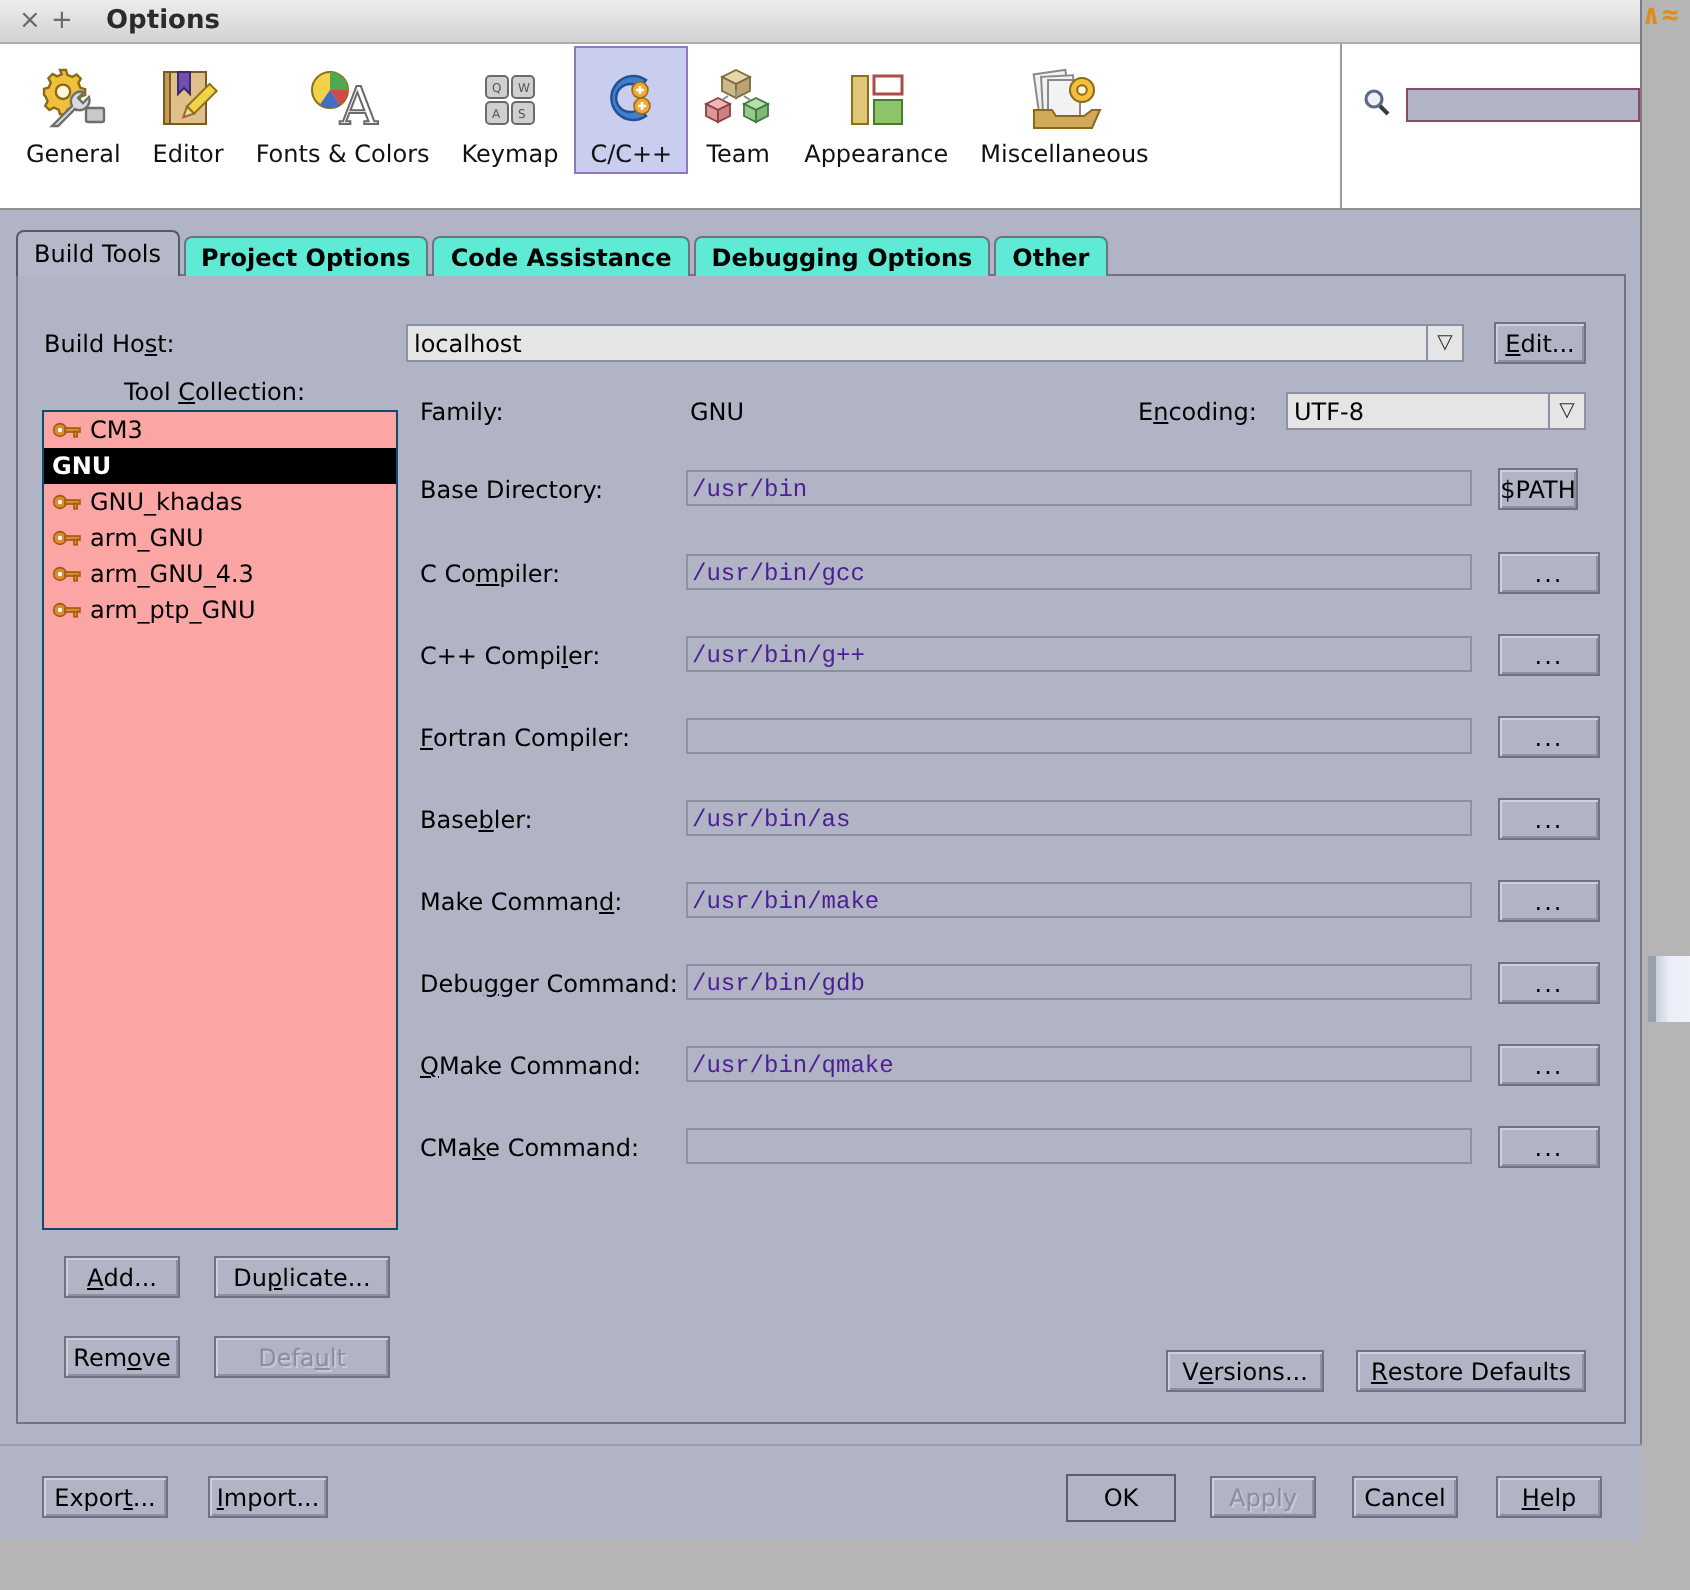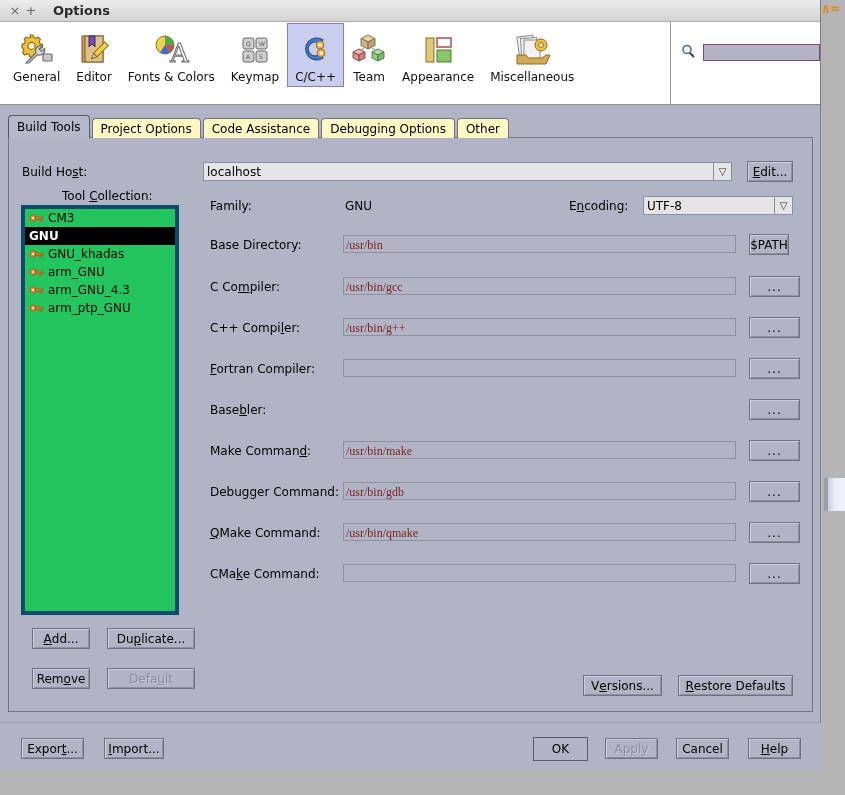--- a/index.html
+++ b/index.html
@@ -126,27 +126,28 @@
     position: absolute; left: 8px; top: 116px;
     display: flex; align-items: flex-end;
     height: 22px;
     z-index: 3;
   }
   .tab {
     height: 20px;
     padding: 0 8px;
     display: flex; align-items: center;
     font-size: 12px;
-    background: #fef9c3;
+    background: #5eead4;
     border: 1px solid #6f7280;
     border-bottom: none;
     border-radius: 4px 4px 0 0;
     margin-right: 2px;
     box-sizing: border-box;
     cursor: default;
+    font-weight: bold;
   }
   .tab.active {
     background: #b4b8c8;
     height: 23px;
     border-color: #56596a;
     font-weight: normal;
   }
   #panel {
     position: absolute; left: 8px; top: 137px;
     width: 805px; height: 575px;
@@ -156,26 +157,26 @@
   }
   .lbl { font-size: 12px; color: #000; white-space: nowrap; }
   u { text-decoration: underline; }
 
   .textfield {
     background: #b0b4c4;
     border: 1px solid #8d90a0;
     border-top-color: #8d90a0;
     box-sizing: border-box;
     font-size: 12px;
-    color: #7f1d1d;
+    color: #4c1d95;
     padding: 1px 2px;
     height: 18px;
     line-height: 16px;
     white-space: nowrap; overflow: hidden;
-    font-family: Liberation Serif, serif;
+    font-family: Liberation Mono, monospace;
   }
   .combo {
     background: #e5e5e5;
     border: 1px solid #8d90a0;
     box-sizing: border-box;
     height: 19px;
     display: flex; align-items: center;
     font-size: 12px;
     padding-left: 3px;
     position: relative;
@@ -205,23 +206,23 @@
   .btn.dots { letter-spacing: 1px; }
   .btn.defaultbtn {
     border: 1px solid #5a5d6a;
     box-shadow: inset 0 0 0 2px #b0b4c4, inset 2px 2px 0 #cdd0db, inset -2px -2px 0 #8d90a0;
   }
 
   
   #toolcoll-label { position: absolute; left: 21px; top: 188px; }
   #toolcoll-list {
     position: absolute; left: 20px; top: 204px;
-    width: 158px; height: 410px;
-    background: #22c55e;
-    border: 4px solid #0c4a6e;
+    width: 178px; height: 410px;
+    background: #fca5a5;
+    border: 1px solid #0c4a6e;
     box-sizing: border-box;
     overflow: hidden;
   }
   .listitem {
     height: 18px;
     display: flex; align-items: center;
     padding-left: 4px;
     font-size: 12px;
     cursor: default;
   }
@@ -559,20 +560,21 @@
 
     <div class="lbl" style="position:absolute;left:201px;top:224px;">
       <span></span><u>F</u><span>ortran Compiler:</span>
     </div>
     <div class="textfield" style="position:absolute;left:334px;top:221px;width:393px;"></div>
     <div class="btn dots" style="position:absolute;left:740px;top:220px;width:51px;">...</div>
 
     <div class="lbl" style="position:absolute;left:201px;top:265px;">
       <span>Base</span><u>b</u><span>ler:</span>
     </div>
+    <div class="textfield" style="position:absolute;left:334px;top:262px;width:393px;">/usr/bin/as</div>
     <div class="btn dots" style="position:absolute;left:740px;top:261px;width:51px;">...</div>
 
     <div class="lbl" style="position:absolute;left:201px;top:306px;">
       <span>Make Comman</span><u>d</u><span>:</span>
     </div>
     <div class="textfield" style="position:absolute;left:334px;top:303px;width:393px;">/usr/bin/make</div>
     <div class="btn dots" style="position:absolute;left:740px;top:302px;width:51px;">...</div>
 
     <div class="lbl" style="position:absolute;left:201px;top:347px;">
       <span>Debu</span><u>g</u><span>ger Command:</span>

